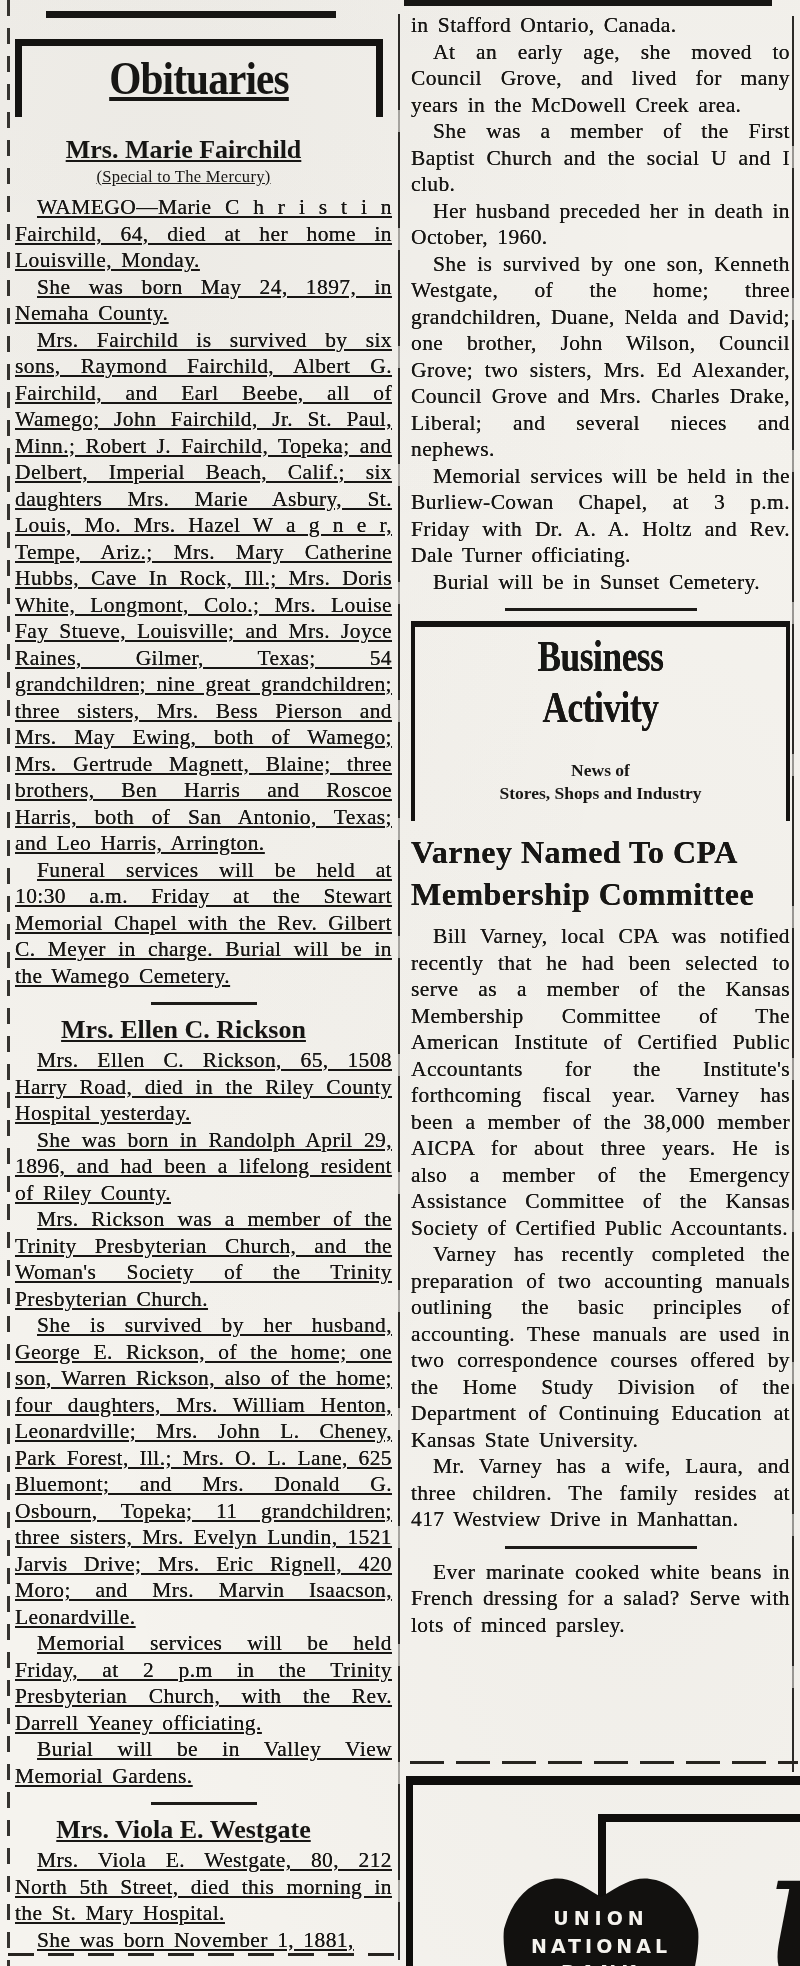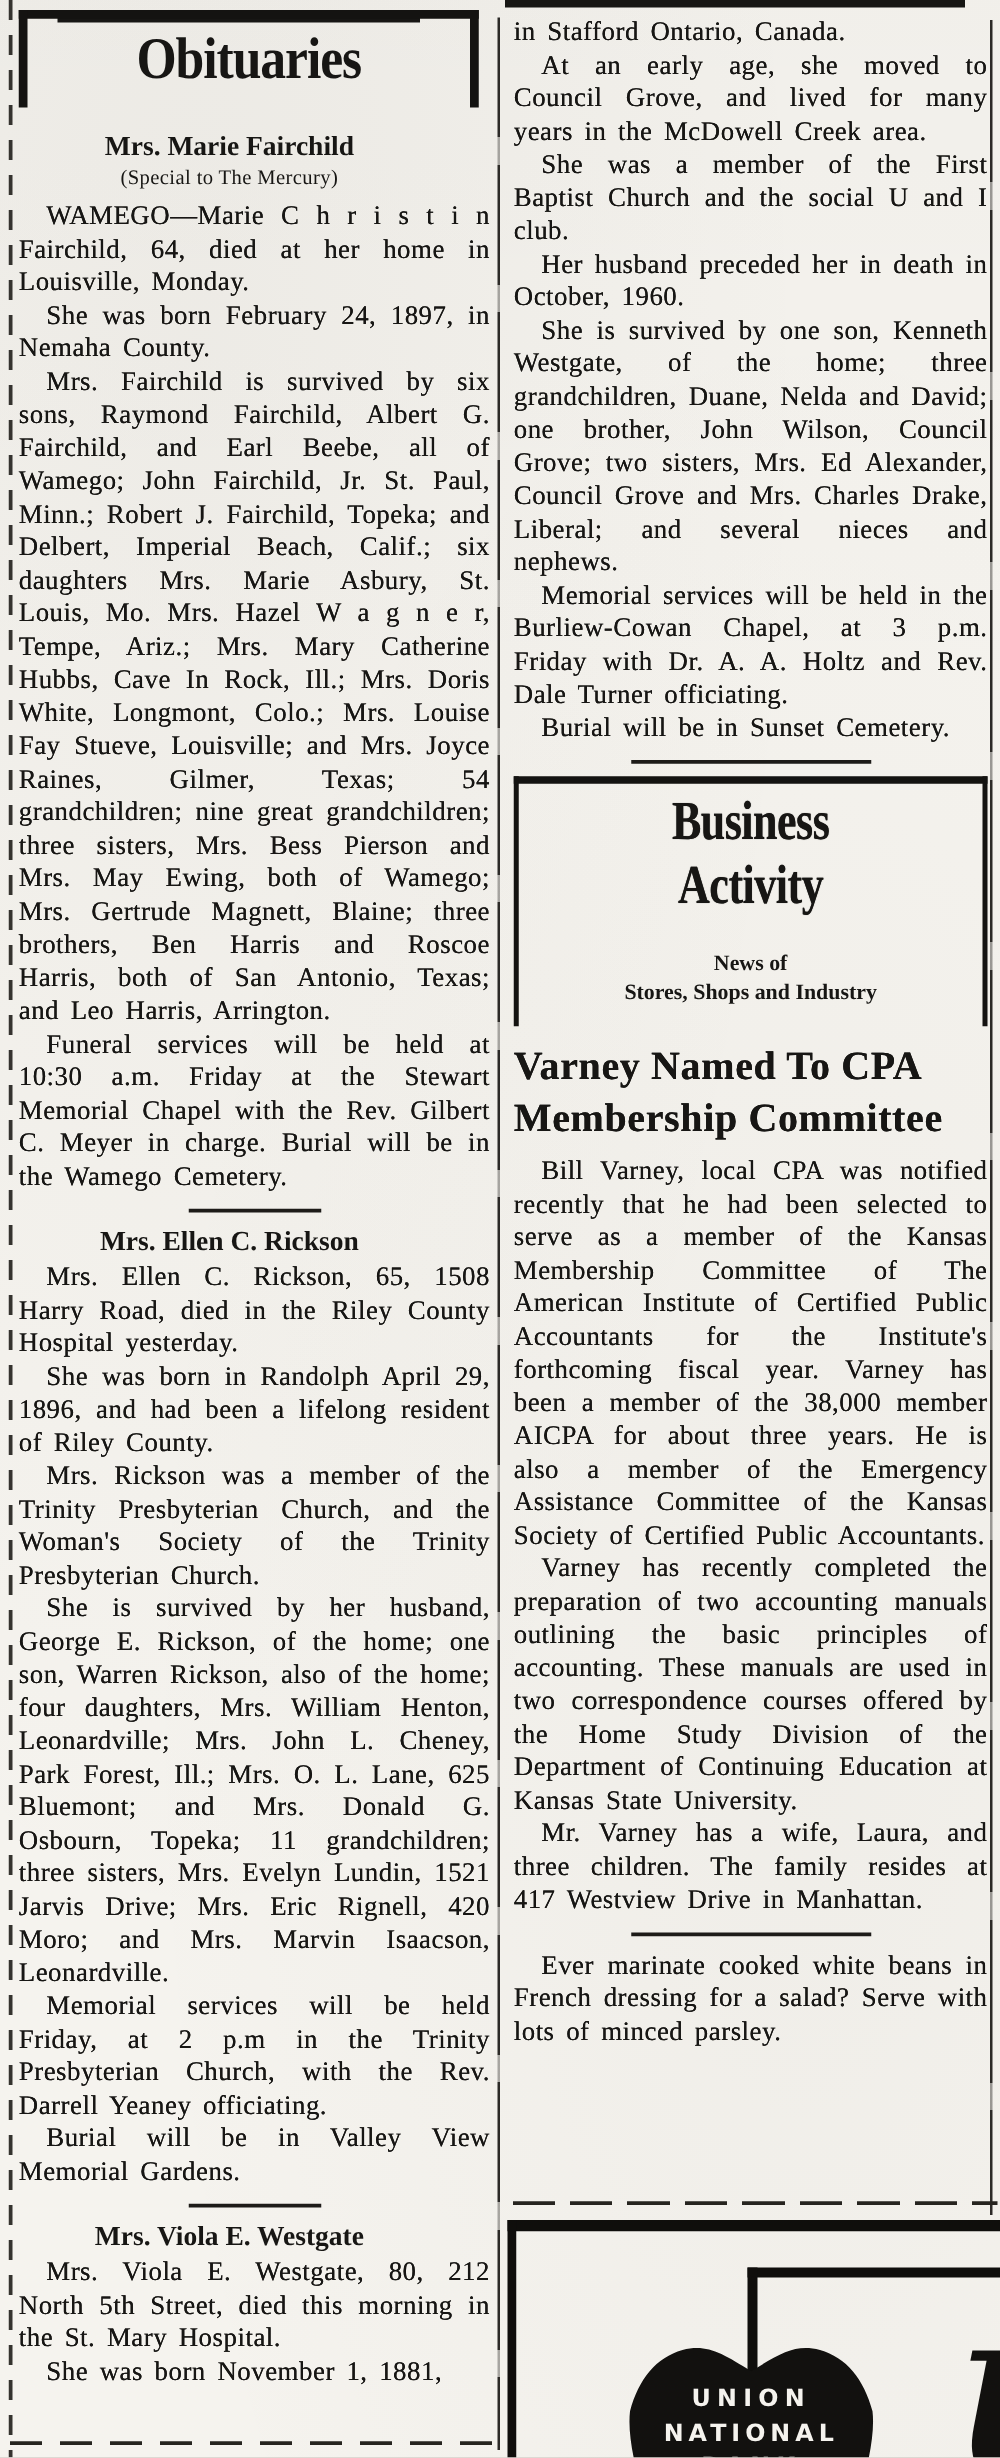--- a/index.html
+++ b/index.html
@@ -21,32 +21,32 @@
     background:repeating-linear-gradient(180deg,#2c2a27 0 96px,rgba(44,42,39,.38) 96px 118px);}
   .rule-right-edge{left:792px;top:16px;width:2px;height:1756px;
     background:repeating-linear-gradient(180deg,#2c2a27 0 130px,rgba(44,42,39,.45) 130px 152px);}
   .frag-top-left{left:46px;top:11px;width:290px;height:7px;background:#17161:4;background:#171614;}
   .frag-top-right{left:404px;top:0;width:368px;height:6px;background:#171614;}
   .dashes-bottom-left{left:8px;top:1953px;width:388px;height:3px;
     background:repeating-linear-gradient(90deg,#26241f 0 26px,transparent 26px 40px);}
   .dashes-pre-ad{left:410px;top:1761px;width:388px;height:3px;
     background:repeating-linear-gradient(90deg,#26241f 0 34px,transparent 34px 46px);}
 
-  .col-left{position:absolute;left:15px;top:8px;width:377px;}
+  .col-left{position:absolute;left:15px;top:39px;width:377px;text-decoration:underline;}
   .col-right{position:absolute;left:411px;top:12px;width:379px;}
 
   
   .obit-box{position:relative;height:86px;margin:0 9px 10px 0;}
   .obit-box .bar-top{position:absolute;left:0;right:0;top:0;height:7px;background:#141311;}
   .obit-box .bar-left{position:absolute;left:0;top:0;width:7px;height:78px;background:#141311;}
   .obit-box .bar-right{position:absolute;right:0;top:0;width:7px;height:78px;background:#141311;}
   .obit-masthead{padding-top:12px;text-align:center;font-size:47px;font-weight:bold;
     transform:scaleX(0.88);letter-spacing:-1px;}
 
-  .obit-title{font-size:22px;font-weight:bold;text-align:center;margin:8px 40px 2px 0;}
+  .obit-title{font-size:26px;font-weight:bold;text-align:center;margin:8px 40px 2px 0;}
   .byline{font-size:16.5px;text-align:center;margin:0 40px 7px 0;letter-spacing:0.3px;}
 
   p.body{margin:0;font-size:21.5px;line-height:26.5px;text-align:justify;
     text-indent:22px;word-spacing:3.5px;letter-spacing:0.4px;
     text-shadow:0 0 0.45px currentColor;}
   p.noindent{text-indent:0;}
 
   .sep{width:106px;border-top:3px solid #1d1b18;margin:13px auto 10px;}
   .sep-right{width:192px;}
 
@@ -88,21 +88,21 @@
       <div class="bar-top"></div>
       <div class="bar-left"></div>
       <div class="bar-right"></div>
       <div class="obit-masthead">Obituaries</div>
     </div>
 
     <article>
       <h2 class="obit-title">Mrs. Marie Fairchild</h2>
       <div class="byline">(Special to The Mercury)</div>
       <p class="body">WAMEGO—Marie C h r i s t i n Fairchild, 64, died at her home in Louisville, Monday.</p>
-      <p class="body">She was born February 24, 1897, in Nemaha County.</p>
+      <p class="body">She was born May 24, 1897, in Nemaha County.</p>
       <p class="body">Mrs. Fairchild is survived by six sons, Raymond Fairchild, Albert G. Fairchild, and Earl Beebe, all of Wamego; John Fairchild, Jr. St. Paul, Minn.; Robert J. Fairchild, Topeka; and Delbert, Imperial Beach, Calif.; six daughters Mrs. Marie Asbury, St. Louis, Mo. Mrs. Hazel W a g n e r, Tempe, Ariz.; Mrs. Mary Catherine Hubbs, Cave In Rock, Ill.; Mrs. Doris White, Longmont, Colo.; Mrs. Louise Fay Stueve, Louisville; and Mrs. Joyce Raines, Gilmer, Texas; 54 grandchildren; nine great grandchildren; three sisters, Mrs. Bess Pierson and Mrs. May Ewing, both of Wamego; Mrs. Gertrude Magnett, Blaine; three brothers, Ben Harris and Roscoe Harris, both of San Antonio, Texas; and Leo Harris, Arrington.</p>
       <p class="body">Funeral services will be held at 10:30 a.m. Friday at the Stewart Memorial Chapel with the Rev. Gilbert C. Meyer in charge. Burial will be in the Wamego Cemetery.</p>
     </article>
 
     <div class="sep"></div>
 
     <article>
       <h2 class="obit-title">Mrs. Ellen C. Rickson</h2>
       <p class="body">Mrs. Ellen C. Rickson, 65, 1508 Harry Road, died in the Riley County Hospital yesterday.</p>
       <p class="body">She was born in Randolph April 29, 1896, and had been a lifelong resident of Riley County.</p>

